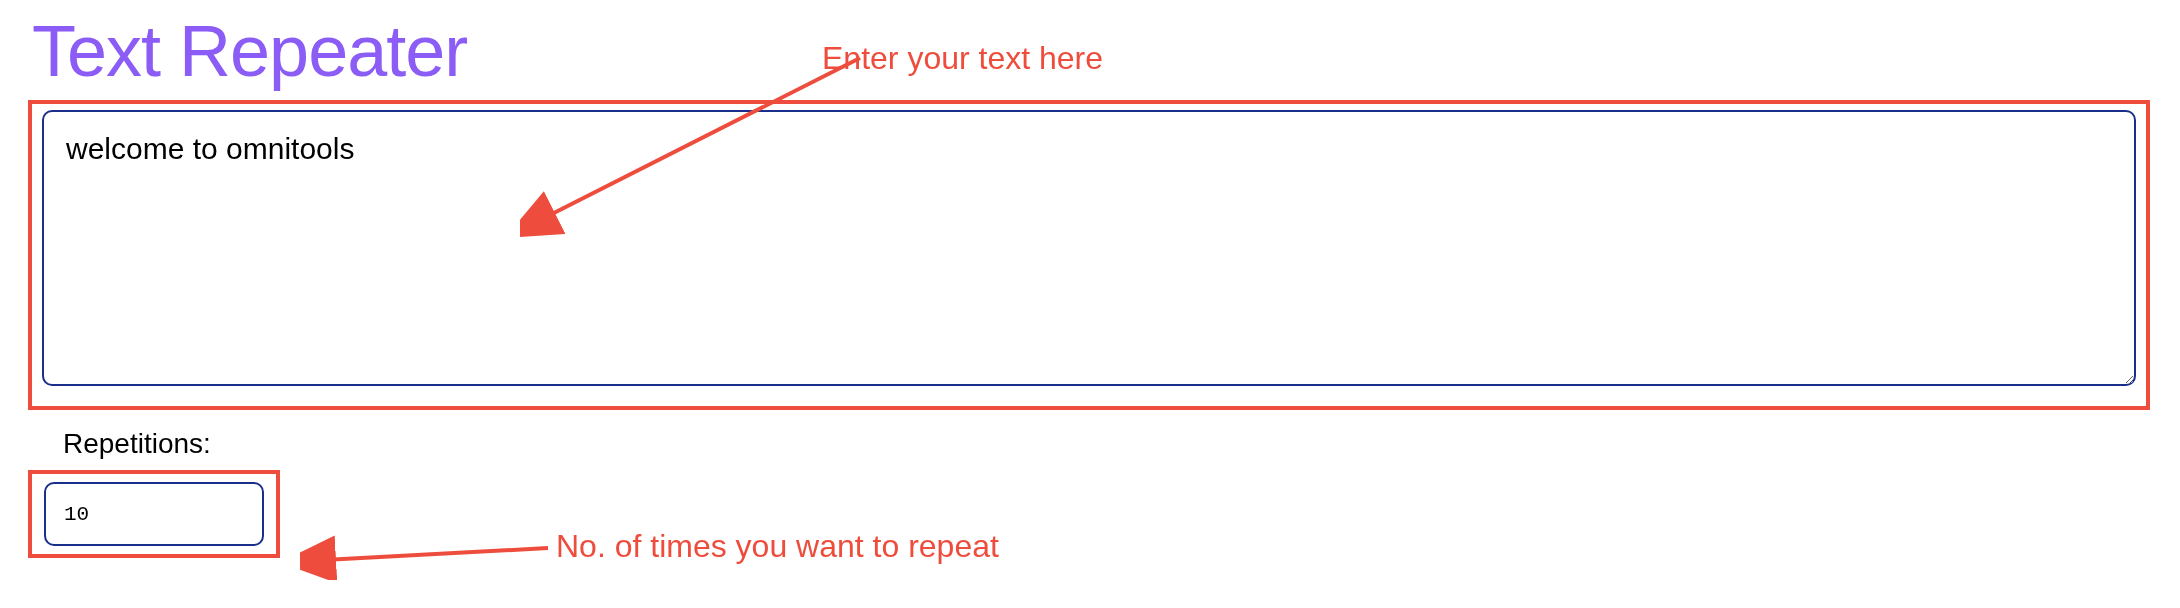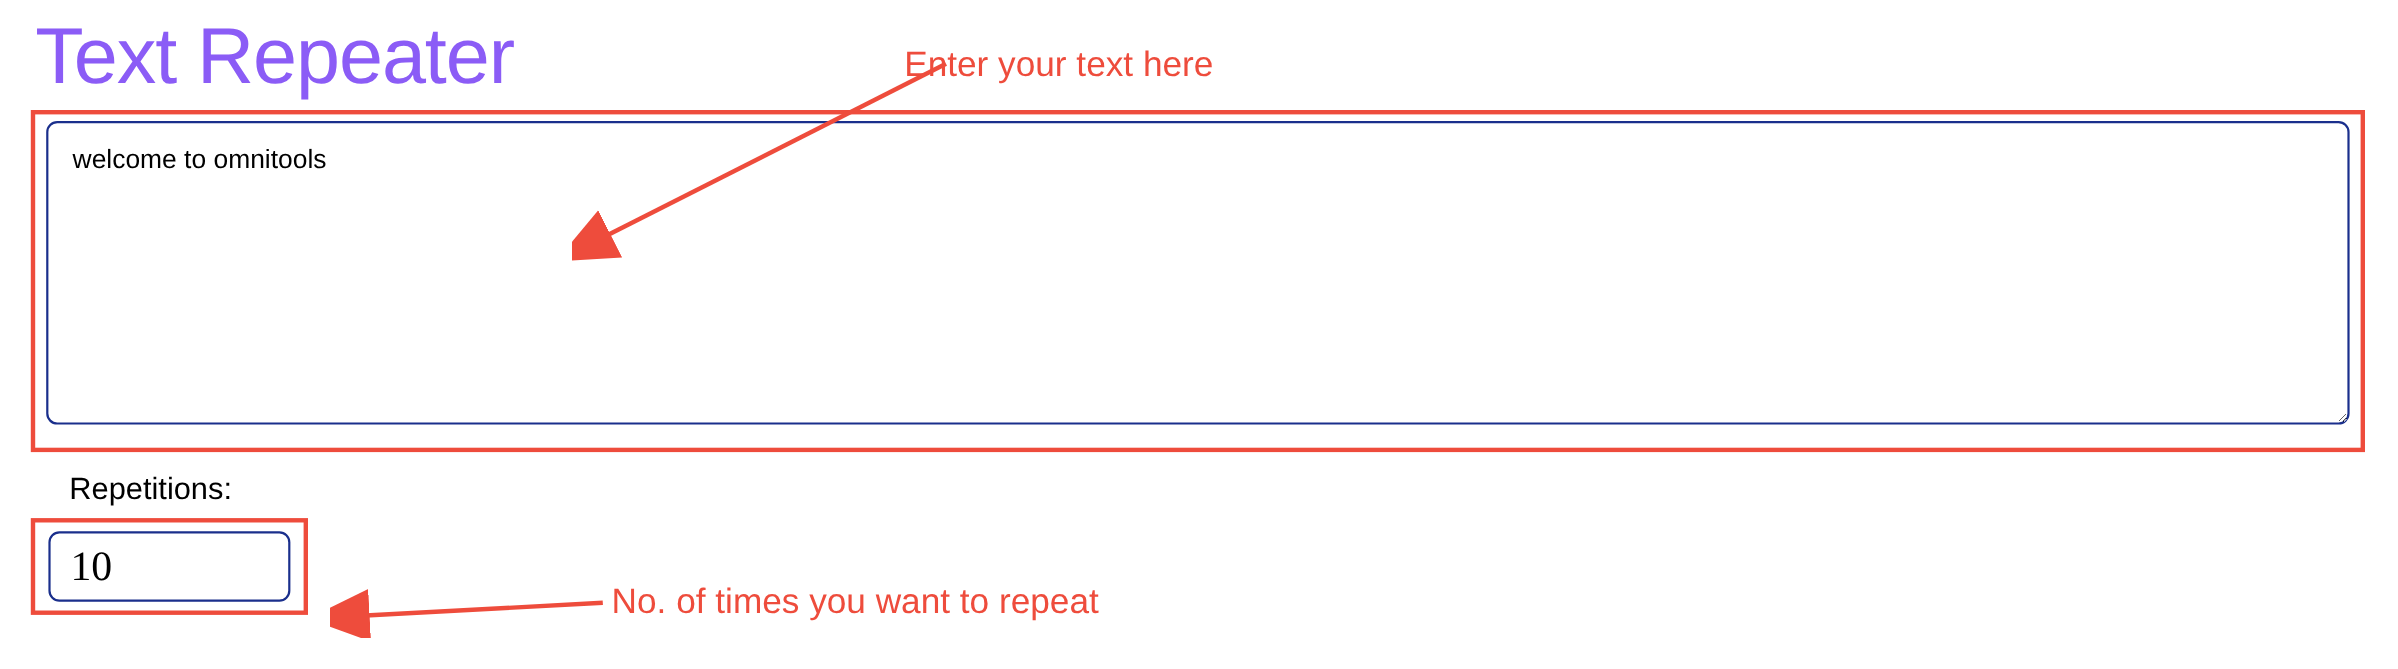--- a/index.html
+++ b/index.html
@@ -36,21 +36,21 @@
       color: #000;
       display: block;
       margin-bottom: 6px;
     }
     .text-input {
       width: 100%;
       height: 276px;
       border: 2px solid #1a2f8c;
       border-radius: 10px;
       padding: 20px 22px;
-      font-size: 24px;
+      font-size: 30px;
       font-family: Arial, Helvetica, sans-serif;
       color: #000;
       resize: both;
       outline: none;
     }
     .reps-label-wrap {
       margin-left: 63px;
       margin-top: 18px;
     }
     .reps-section {
@@ -60,22 +60,22 @@
       border: 4px solid #ee4c3c;
       padding: 8px 12px 8px 12px;
       display: inline-block;
     }
     .reps-input {
       width: 220px;
       height: 64px;
       border: 2px solid #1a2f8c;
       border-radius: 10px;
       padding: 10px 18px;
-      font-size: 38px;
-      font-family: Liberation Serif, serif;
+      font-size: 21px;
+      font-family: Liberation Mono, monospace;
       color: #000;
       outline: none;
     }
     .annotation {
       position: absolute;
       font-size: 32px;
       color: #ee4c3c;
       white-space: nowrap;
     }
     .annotation-1 {

